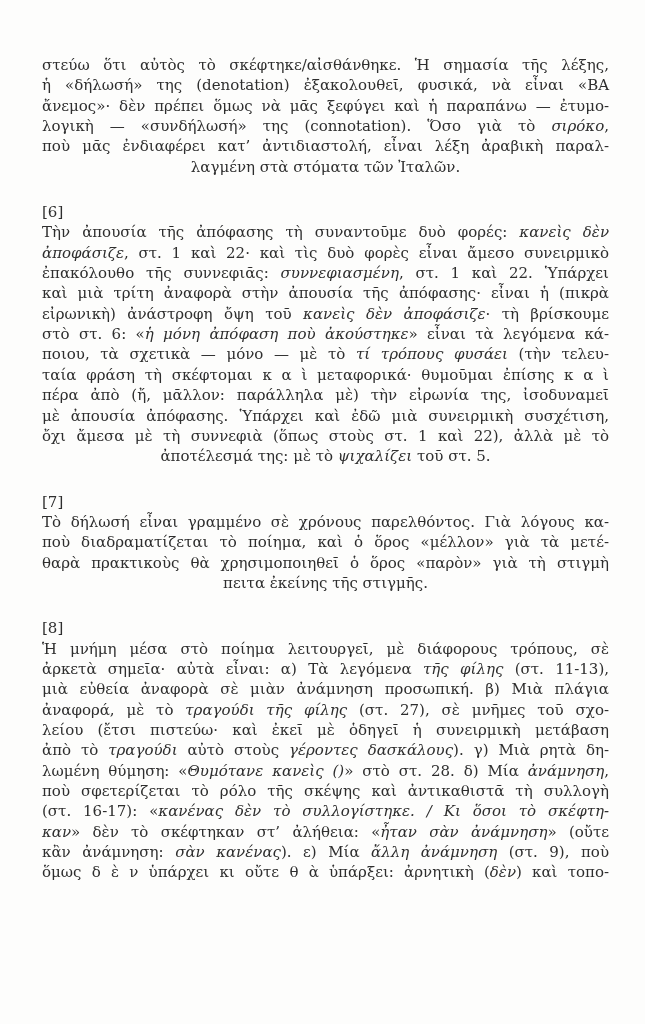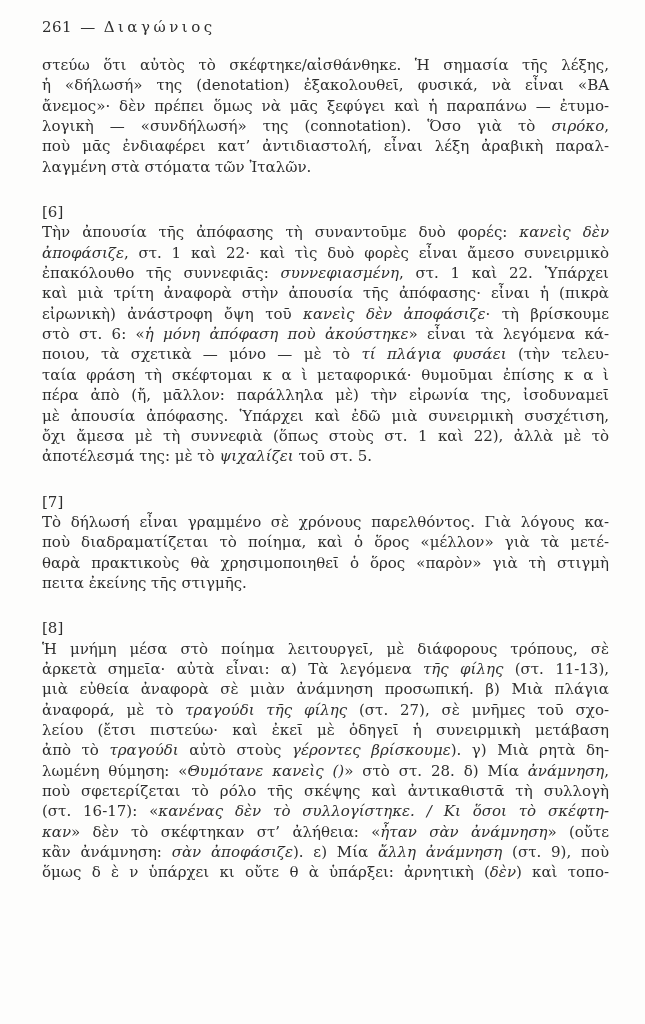--- a/index.html
+++ b/index.html
@@ -24,75 +24,72 @@
   .header .ttl{letter-spacing:3.5px;}
   .content{
     position:absolute;
     left:42px;top:55px;
     width:567px;
     font-size:15px;
     line-height:20.35px;
   }
   .section{margin-top:25px;}
   .section:first-child{margin-top:0;}
-  .line{text-align:left;}
+  .line{text-align:center;}
   .line.just{
     text-align:justify;
     text-align-last:justify;
   }
   .line i{}
   .label{text-align:left;}
 </style>
 </head>
 <body>
 
 <div class="page">
-  <div class="header">
-    <span>261</span><span class="sep">—</span><span class="ttl">Διαγώνιος</span>
-  </div>
   <div class="content">
       <div class="section">
         <div class="line just">στεύω ὅτι αὐτὸς τὸ σκέφτηκε/αἰσθάνθηκε. Ἡ σημασία τῆς λέξης,</div>
         <div class="line just">ἡ «δήλωσή» της (denotation) ἐξακολουθεῖ, φυσικά, νὰ εἶναι «ΒΑ</div>
         <div class="line just">ἄνεμος»· δὲν πρέπει ὅμως νὰ μᾶς ξεφύγει καὶ ἡ παραπάνω — ἐτυμο-</div>
         <div class="line just">λογικὴ — «συνδήλωσή» της (connotation). Ὅσο γιὰ τὸ <i>σιρόκο</i>,</div>
         <div class="line just">ποὺ μᾶς ἐνδιαφέρει κατ’ ἀντιδιαστολή, εἶναι λέξη ἀραβικὴ παραλ-</div>
         <div class="line">λαγμένη στὰ στόματα τῶν Ἰταλῶν.</div>
       </div>
       <div class="section">
         <div class="line label">[6]</div>
         <div class="line just">Τὴν ἀπουσία τῆς ἀπόφασης τὴ συναντοῦμε δυὸ φορές: <i>κανεὶς δὲν</i></div>
         <div class="line just"><i>ἀποφάσιζε</i>, στ. 1 καὶ 22· καὶ τὶς δυὸ φορὲς εἶναι ἄμεσο συνειρμικὸ</div>
         <div class="line just">ἐπακόλουθο τῆς συννεφιᾶς: <i>συννεφιασμένη</i>, στ. 1 καὶ 22. Ὑπάρχει</div>
         <div class="line just">καὶ μιὰ τρίτη ἀναφορὰ στὴν ἀπουσία τῆς ἀπόφασης· εἶναι ἡ (πικρὰ</div>
         <div class="line just">εἰρωνικὴ) ἀνάστροφη ὄψη τοῦ <i>κανεὶς δὲν ἀποφάσιζε</i>· τὴ βρίσκουμε</div>
         <div class="line just">στὸ στ. 6: «<i>ἡ μόνη ἀπόφαση ποὺ ἀκούστηκε</i>» εἶναι τὰ λεγόμενα κά-</div>
-        <div class="line just">ποιου, τὰ σχετικὰ — μόνο — μὲ τὸ <i>τί πλάγια φυσάει</i> (τὴν τελευ-</div>
+        <div class="line just">ποιου, τὰ σχετικὰ — μόνο — μὲ τὸ <i>τί τρόπους φυσάει</i> (τὴν τελευ-</div>
         <div class="line just">ταία φράση τὴ σκέφτομαι κ α ὶ μεταφορικά· θυμοῦμαι ἐπίσης κ α ὶ</div>
         <div class="line just">πέρα ἀπὸ (ἤ, μᾶλλον: παράλληλα μὲ) τὴν εἰρωνία της, ἰσοδυναμεῖ</div>
         <div class="line just">μὲ ἀπουσία ἀπόφασης. Ὑπάρχει καὶ ἐδῶ μιὰ συνειρμικὴ συσχέτιση,</div>
         <div class="line just">ὄχι ἄμεσα μὲ τὴ συννεφιὰ (ὅπως στοὺς στ. 1 καὶ 22), ἀλλὰ μὲ τὸ</div>
         <div class="line">ἀποτέλεσμά της: μὲ τὸ <i>ψιχαλίζει</i> τοῦ στ. 5.</div>
       </div>
       <div class="section">
         <div class="line label">[7]</div>
         <div class="line just">Τὸ δήλωσή εἶναι γραμμένο σὲ χρόνους παρελθόντος. Γιὰ λόγους κα-</div>
         <div class="line just">ποὺ διαδραματίζεται τὸ ποίημα, καὶ ὁ ὅρος «μέλλον» γιὰ τὰ μετέ-</div>
         <div class="line just">θαρὰ πρακτικοὺς θὰ χρησιμοποιηθεῖ ὁ ὅρος «παρὸν» γιὰ τὴ στιγμὴ</div>
         <div class="line">πειτα ἐκείνης τῆς στιγμῆς.</div>
       </div>
       <div class="section">
         <div class="line label">[8]</div>
         <div class="line just">Ἡ μνήμη μέσα στὸ ποίημα λειτουργεῖ, μὲ διάφορους τρόπους, σὲ</div>
         <div class="line just">ἀρκετὰ σημεῖα· αὐτὰ εἶναι: α) Τὰ λεγόμενα <i>τῆς φίλης</i> (στ. 11-13),</div>
         <div class="line just">μιὰ εὐθεία ἀναφορὰ σὲ μιὰν ἀνάμνηση προσωπική. β) Μιὰ πλάγια</div>
         <div class="line just">ἀναφορά, μὲ τὸ <i>τραγούδι τῆς φίλης</i> (στ. 27), σὲ μνῆμες τοῦ σχο-</div>
         <div class="line just">λείου (ἔτσι πιστεύω· καὶ ἐκεῖ μὲ ὁδηγεῖ ἡ συνειρμικὴ μετάβαση</div>
-        <div class="line just">ἀπὸ τὸ <i>τραγούδι</i> αὐτὸ στοὺς <i>γέροντες βρίσκουμε</i>). γ) Μιὰ ρητὰ δη-</div>
+        <div class="line just">ἀπὸ τὸ <i>τραγούδι</i> αὐτὸ στοὺς <i>γέροντες δασκάλους</i>). γ) Μιὰ ρητὰ δη-</div>
         <div class="line just">λωμένη θύμηση: «<i>Θυμότανε κανεὶς ()</i>» στὸ στ. 28. δ) Μία <i>ἀνάμνηση</i>,</div>
         <div class="line just">ποὺ σφετερίζεται τὸ ρόλο τῆς σκέψης καὶ ἀντικαθιστᾶ τὴ συλλογὴ</div>
         <div class="line just">(στ. 16-17): «<i>κανένας δὲν τὸ συλλογίστηκε. / Κι ὅσοι τὸ σκέφτη-</i></div>
         <div class="line just"><i>καν</i>» δὲν τὸ σκέφτηκαν στ’ ἀλήθεια: «<i>ἦταν σὰν ἀνάμνηση</i>» (οὔτε</div>
-        <div class="line just">κἂν ἀνάμνηση: <i>σὰν ἀποφάσιζε</i>). ε) Μία <i>ἄλλη ἀνάμνηση</i> (στ. 9), ποὺ</div>
+        <div class="line just">κἂν ἀνάμνηση: <i>σὰν κανένας</i>). ε) Μία <i>ἄλλη ἀνάμνηση</i> (στ. 9), ποὺ</div>
         <div class="line just">ὅμως δ ὲ ν ὑπάρχει κι οὔτε θ ὰ ὑπάρξει: ἀρνητικὴ (<i>δὲν</i>) καὶ τοπο-</div>
       </div>
     </div>
 </div>
 
 </body></html>

